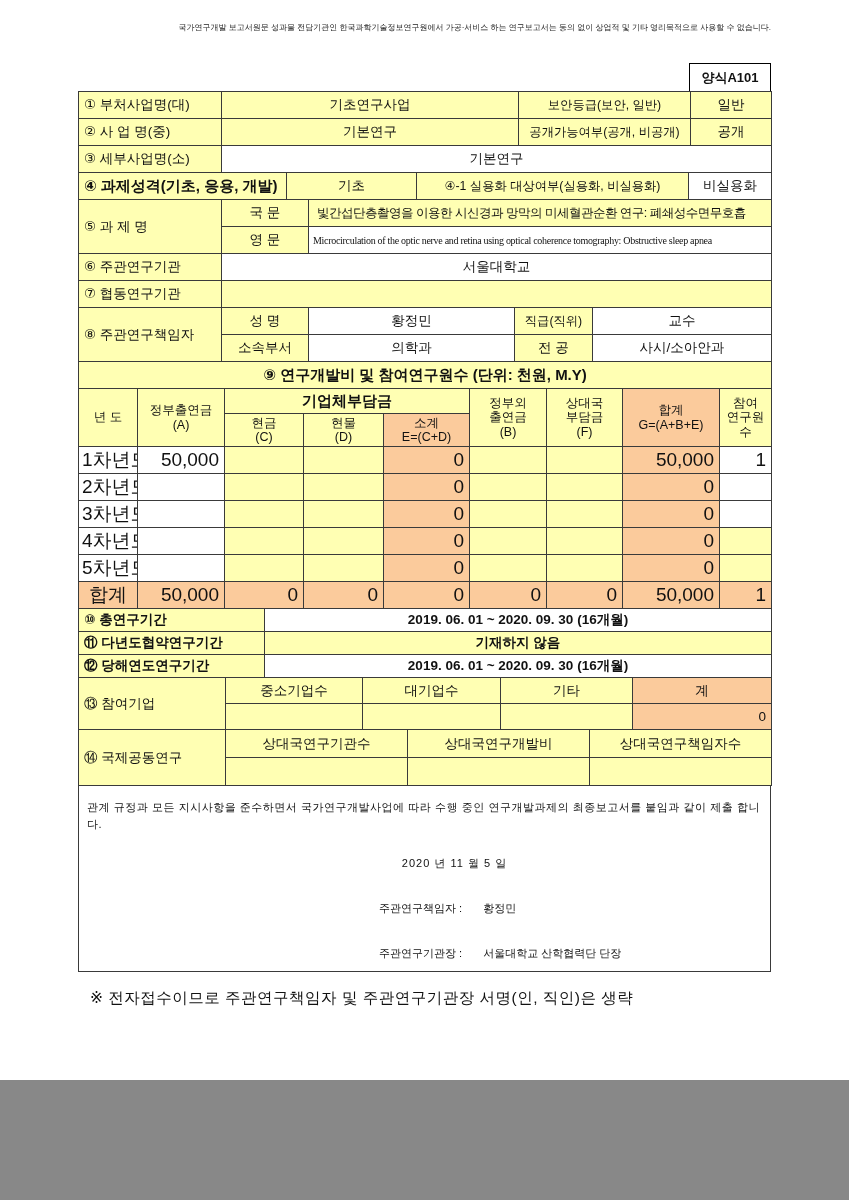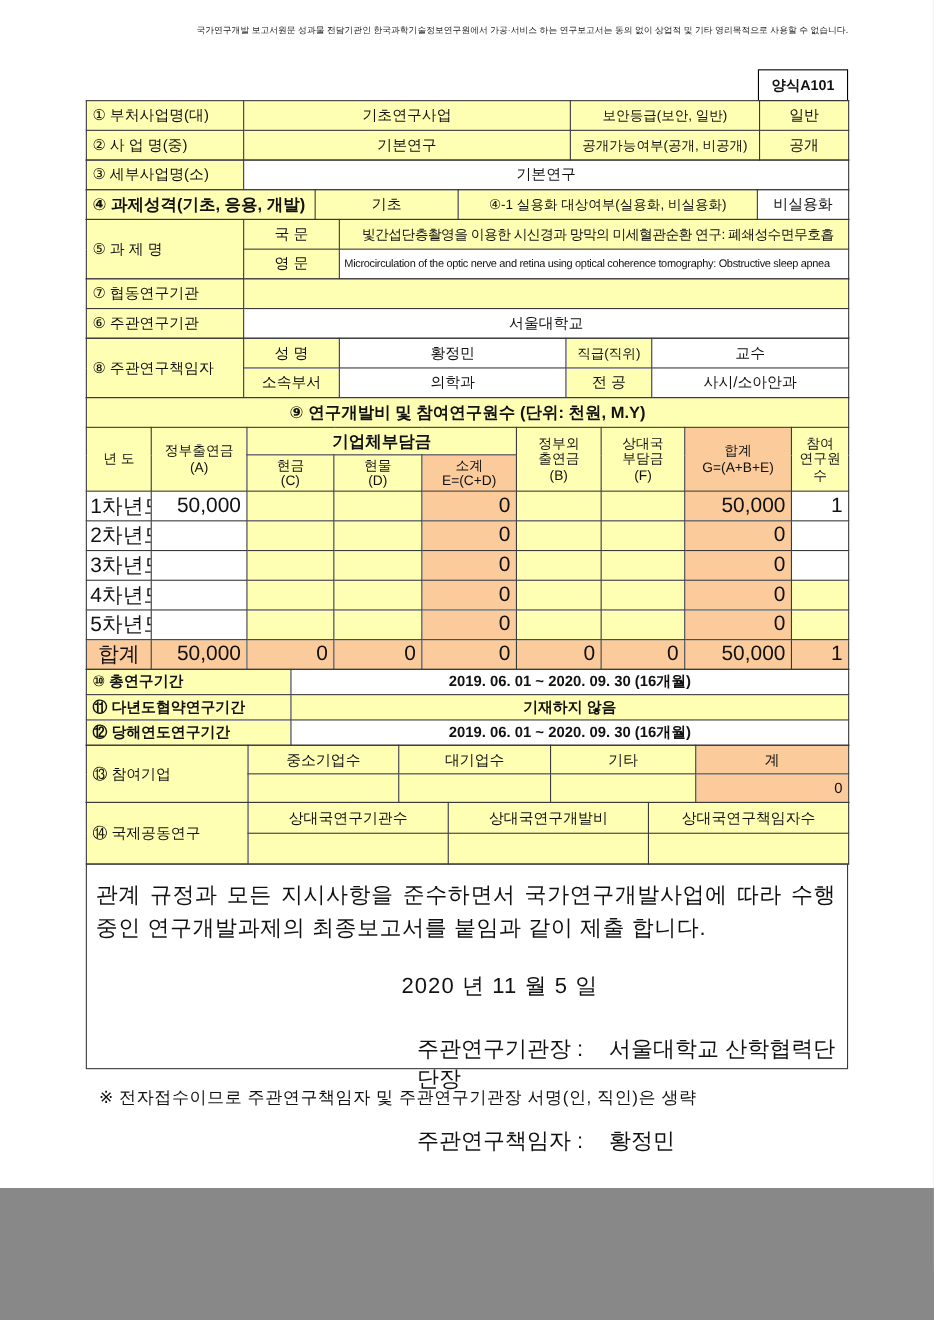--- a/index.html
+++ b/index.html
@@ -28,29 +28,29 @@
     border:1px solid #3a3a3a;padding:0 3px;font-size:13.5px;
     overflow:hidden;white-space:nowrap;vertical-align:middle;
   }
   .y{background:#FFFFB3;} .o{background:#FBCB9C;} .w{background:#ffffff;}
   .label{background:#FFFFB3;text-align:left;padding-left:5px;}
   .c{text-align:center;} .left{text-align:left;padding-left:3px;}
   .num{text-align:right;padding-right:5px;}
   .pre{white-space:pre-line;line-height:1.15;font-size:12.5px;}
   .fs12{font-size:12.3px;padding:0 1px;}
   .fs13{font-size:15px;font-weight:bold;}
-  .kor-title{font-size:12.5px;letter-spacing:-0.5px;padding-left:20px;}
-  .eng-title{font-size:10px;letter-spacing:-0.3px;padding-left:4px;}
+  .kor-title{font-size:12.5px;letter-spacing:-0.5px;padding-left:8px;}
+  .eng-title{font-size:10px;letter-spacing:-0.3px;padding-left:4px;font-family:Liberation Serif, serif;}
   .h26 td{height:26px;} .h24 td{height:24px;} .h32 td{height:32px;}
   .h22 td{height:22px;font-weight:bold;} .h25 td{height:25px;} .h27 td{height:27px;}
   tbody.budget-body tr td{height:21px;font-size:19px;}
   tbody.budget-body tr.total td{height:22px;}
   .decl-box{
     width:691px;height:185px;border:1px solid #3a3a3a;margin-top:-1px;
-    font-size:20px;position:relative;
+    font-size:11px;position:relative;
   }
   .decl-body{
     padding:13px 10px 0 8px;white-space:normal;line-height:1.5;
     text-align:justify;letter-spacing:0.5px;
   }
   .decl-date{margin-top:24px;text-align:center;padding-left:60px;letter-spacing:1px;}
   .sig-line{margin-left:300px;margin-top:30px;}
   .sig-line .sig-value{margin-left:18px;}
   .note{margin:16px 0 0 90px;font-size:15.5px;letter-spacing:0.5px;}
   .page-number{margin-top:72px;text-align:center;font-size:14px;letter-spacing:2px;}
@@ -139,26 +139,26 @@
     </tbody>
       </table>
 
     <table class="form">
       <colgroup>
           <col style="width:143px">
           <col style="width:550px">
         </colgroup>
       <tbody>
           <tr class="h26">
+        <td class="label">⑥ 주관연구기관</td>
+        <td class="w c">서울대학교</td>
+      </tr>
+      <tr class="h26">
         <td class="label">⑦ 협동연구기관</td>
         <td class="y c"></td>
-      </tr>
-      <tr class="h26">
-        <td class="label">⑥ 주관연구기관</td>
-        <td class="w c">서울대학교</td>
       </tr>
     </tbody>
       </table>
 
     <table class="form">
       <colgroup>
           <col style="width:143px">
           <col style="width:87px">
           <col style="width:206px">
           <col style="width:78px">
@@ -357,27 +357,27 @@
         <td class="y"></td>
         <td class="y"></td>
       </tr>
     </tbody>
       </table>
 
     <div class="decl-box">
       <div class="decl-body">관계 규정과 모든 지시사항을 준수하면서 국가연구개발사업에 따라 수행 중인 연구개발과제의 최종보고서를 붙임과 같이 제출 합니다.</div>
       <div class="decl-date">2020 년    11 월    5 일</div>
       <div class="sig-line">
+        <span>주관연구책임자 :</span>
+        <span class="sig-value">황정민</span>
+      </div>
+      <div class="sig-line">
         <span>주관연구기관장 :</span>
         <span class="sig-value">서울대학교 산학협력단 단장</span>
       </div>
-      <div class="sig-line">
-        <span>주관연구책임자 :</span>
-        <span class="sig-value">황정민</span>
-      </div>
     </div>
 
   </div>
 
   <div class="note">※ 전자접수이므로 주관연구책임자 및 주관연구기관장 서명(인, 직인)은 생략</div>
 
   <div class="page-number">- 1 -</div>
 
 </div>
 

